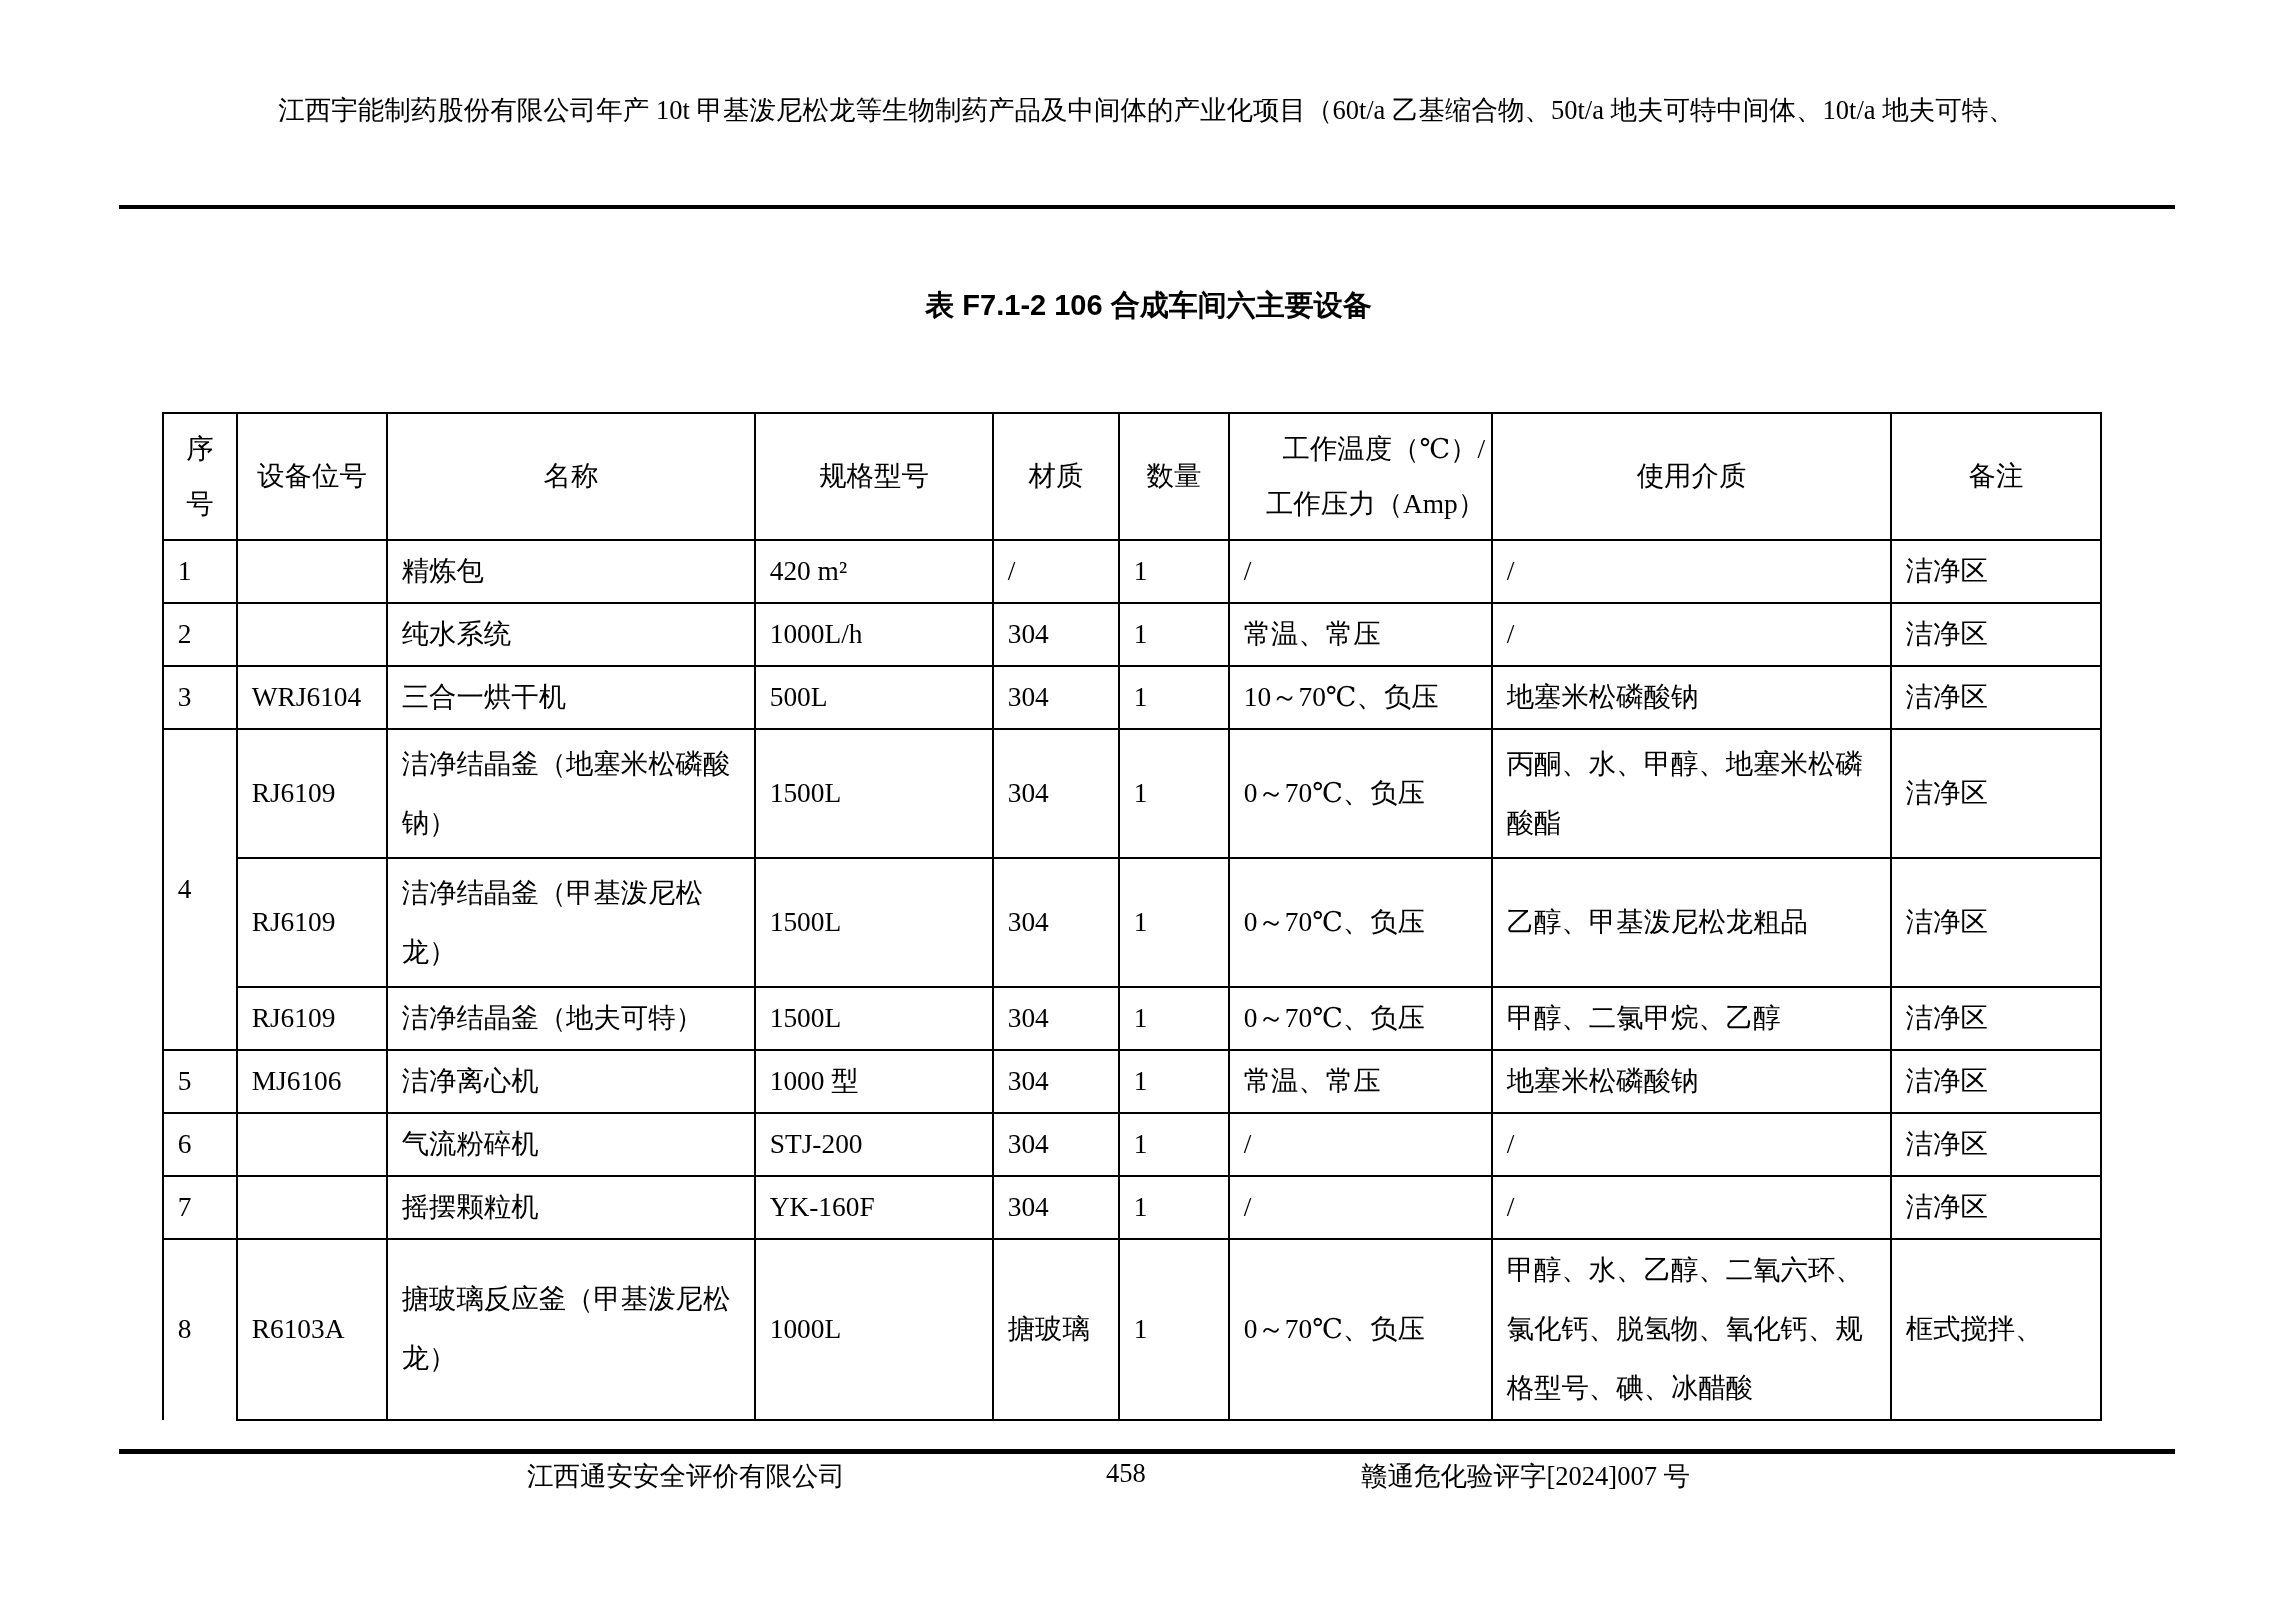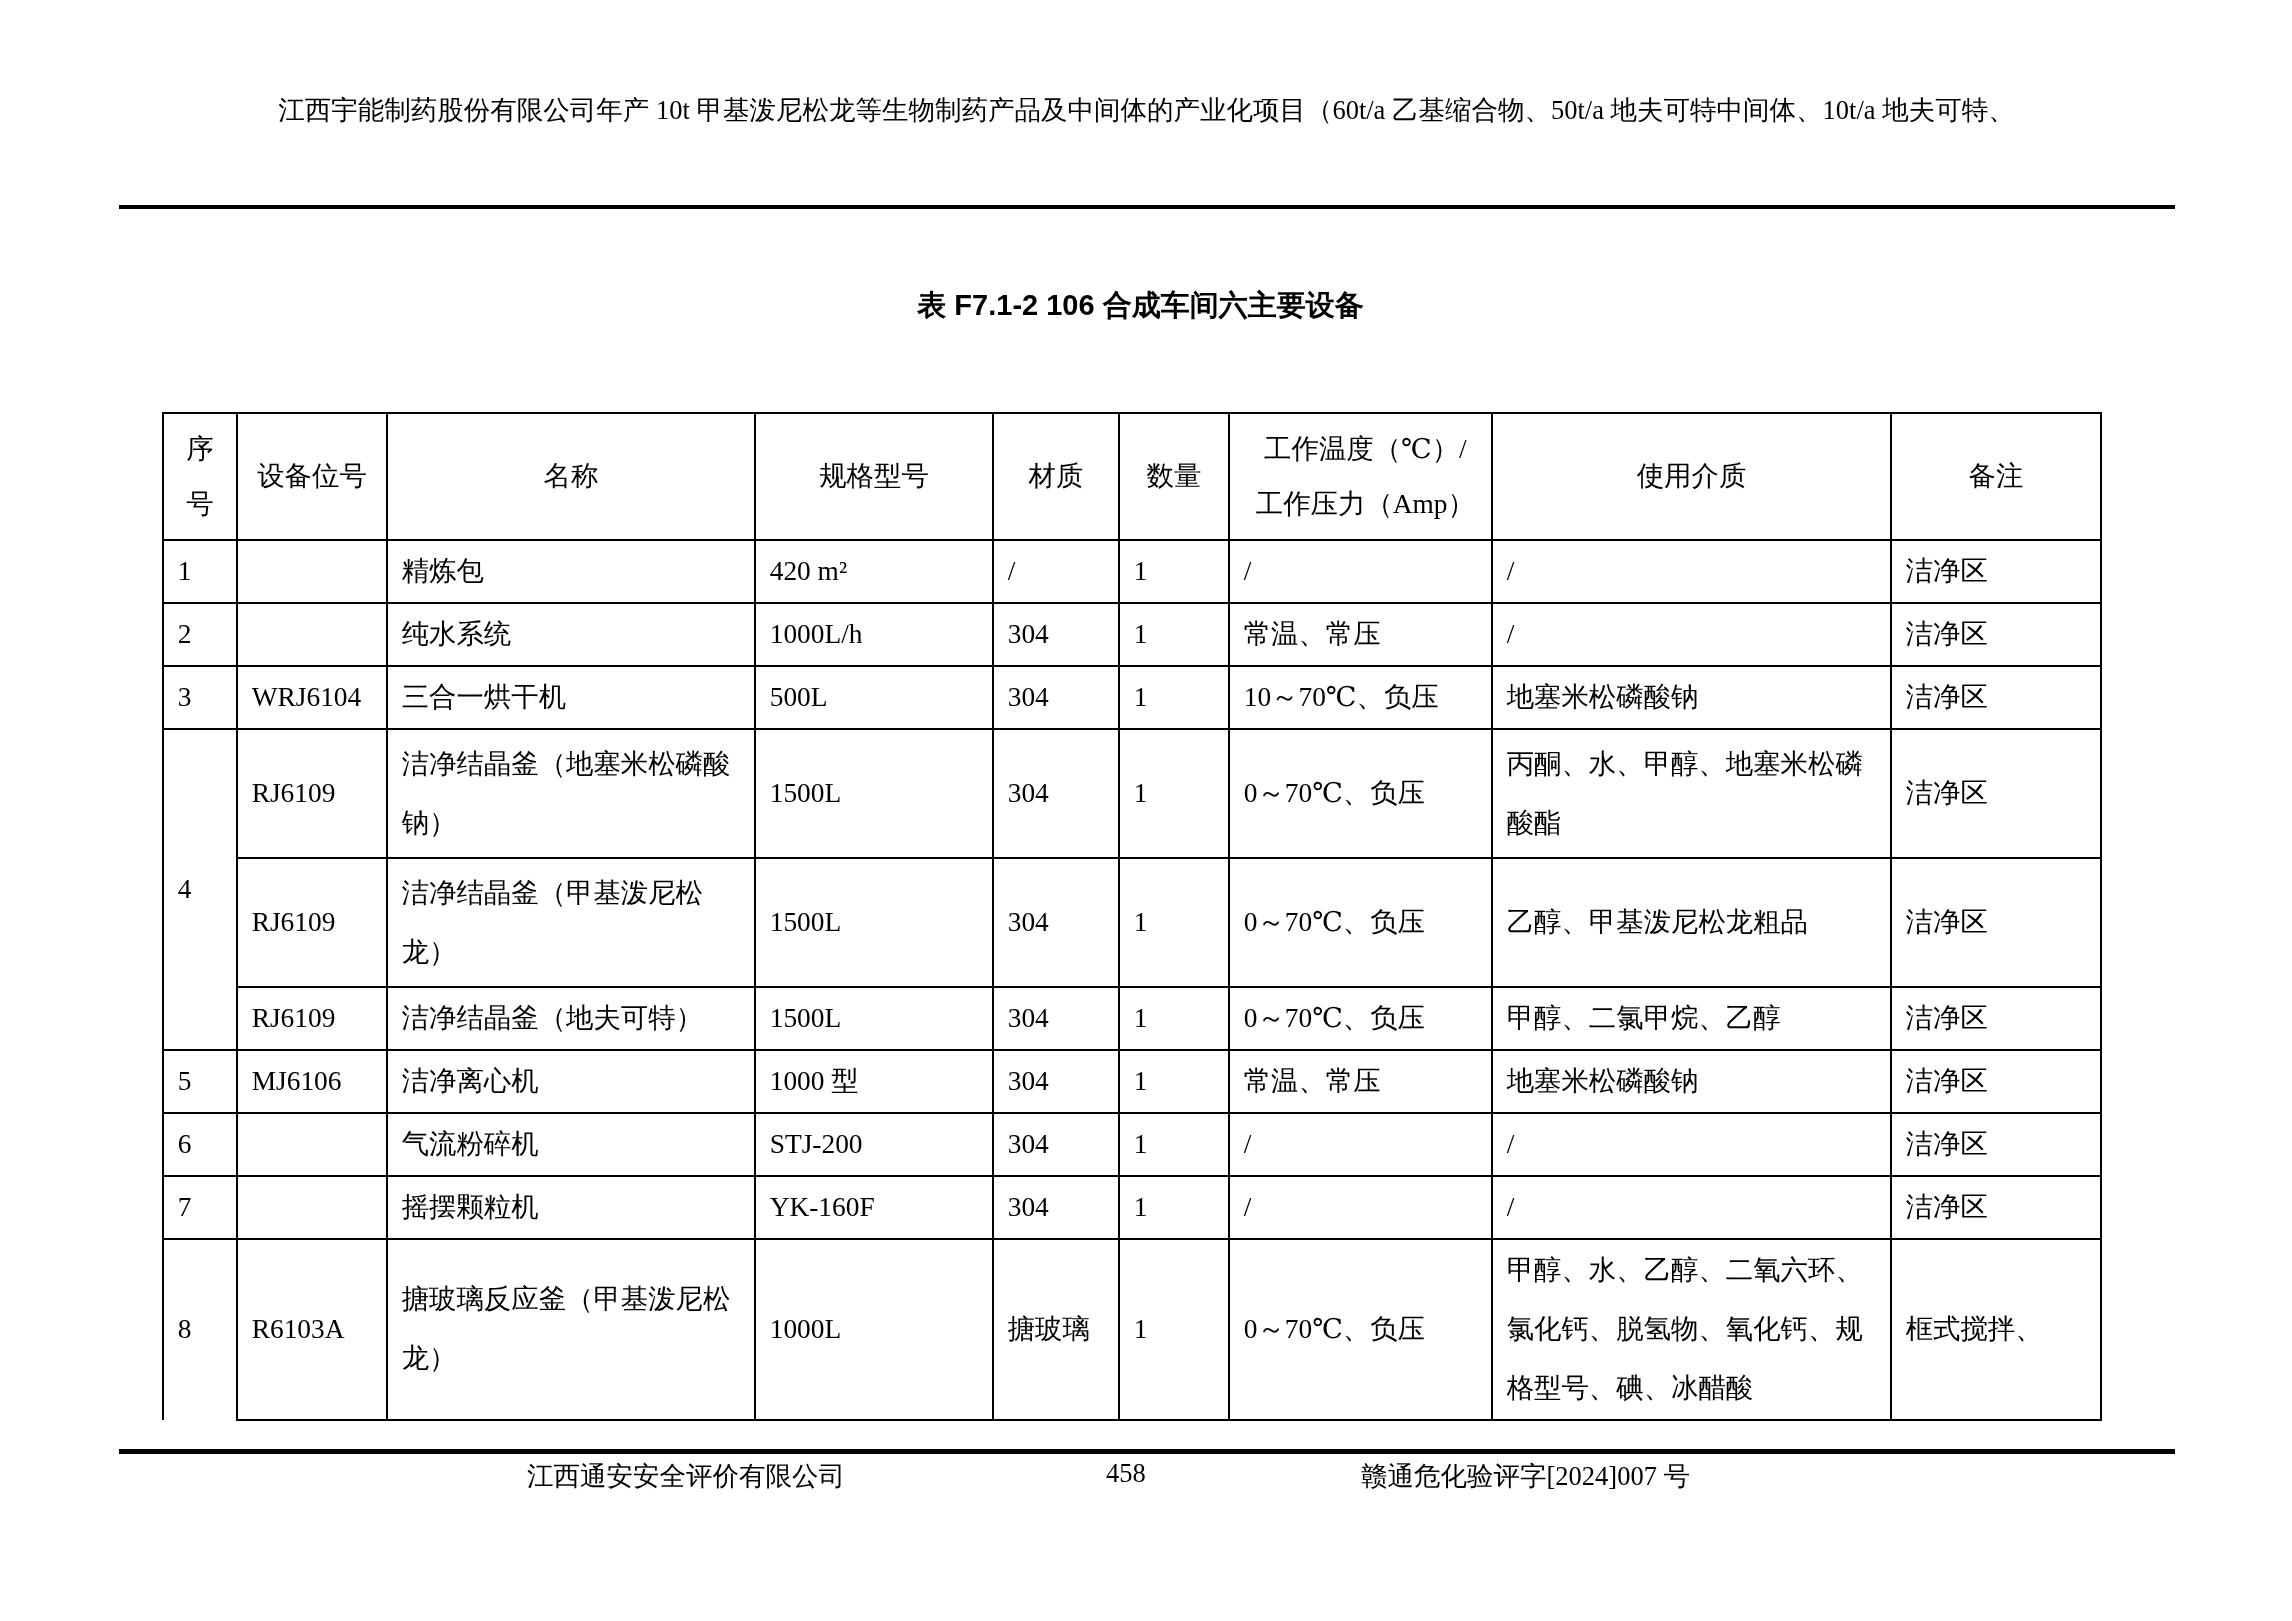--- a/index.html
+++ b/index.html
@@ -19,42 +19,42 @@
   .header-rule {
     position:absolute; top:205px; left:119px; width:2056px; height:3.9px;
     background:#000000;
   }
   .section-heading {
     position:absolute; top:216px; left:119px; margin:0;
     font-family:"Liberation Sans","DejaVu Sans",sans-serif;
     font-size:37px; font-weight:bold; letter-spacing:1px;
   }
   .table-title {
-    position:absolute; top:286px; left:4px; width:2273px;
+    position:absolute; top:286px; left:12px; width:2273px;
     text-align:center;
     font-family:"Liberation Sans","DejaVu Sans",sans-serif;
     font-size:29px; font-weight:bold;
   }
   table.equipment-table {
     position:absolute; top:412px; left:162px; width:1937px;
     border-collapse:collapse; table-layout:fixed;
     font-size:27.4px;
   }
   .equipment-table th, .equipment-table td {
     border:2px solid #000000;
     vertical-align:middle;
     font-weight:normal;
     line-height:2.15;
     padding:1px 13.7px;
     overflow:hidden;
   }
   .equipment-table th {
     text-align:center; padding:1px 5.9px; line-height:2.0;
   }
-  .equipment-table th.th-left { text-align:center; padding-left:15.7px; }
+  .equipment-table th.th-left { text-align:right; padding-left:15.7px; }
   .equipment-table td { text-align:left; }
   .equipment-table td.col-name { padding-right:15px; }
   tr.h-head { height:127px; }
   tr.h-s    { height:63px; }
   tr.h-t    { height:129px; }
   tr.h-x    { height:157px; }
   td.no-bottom { border-bottom:none; }
   .footer-rule {
     position:absolute; top:1449px; left:119px; width:2056px; height:4.9px;
     background:#000000;

